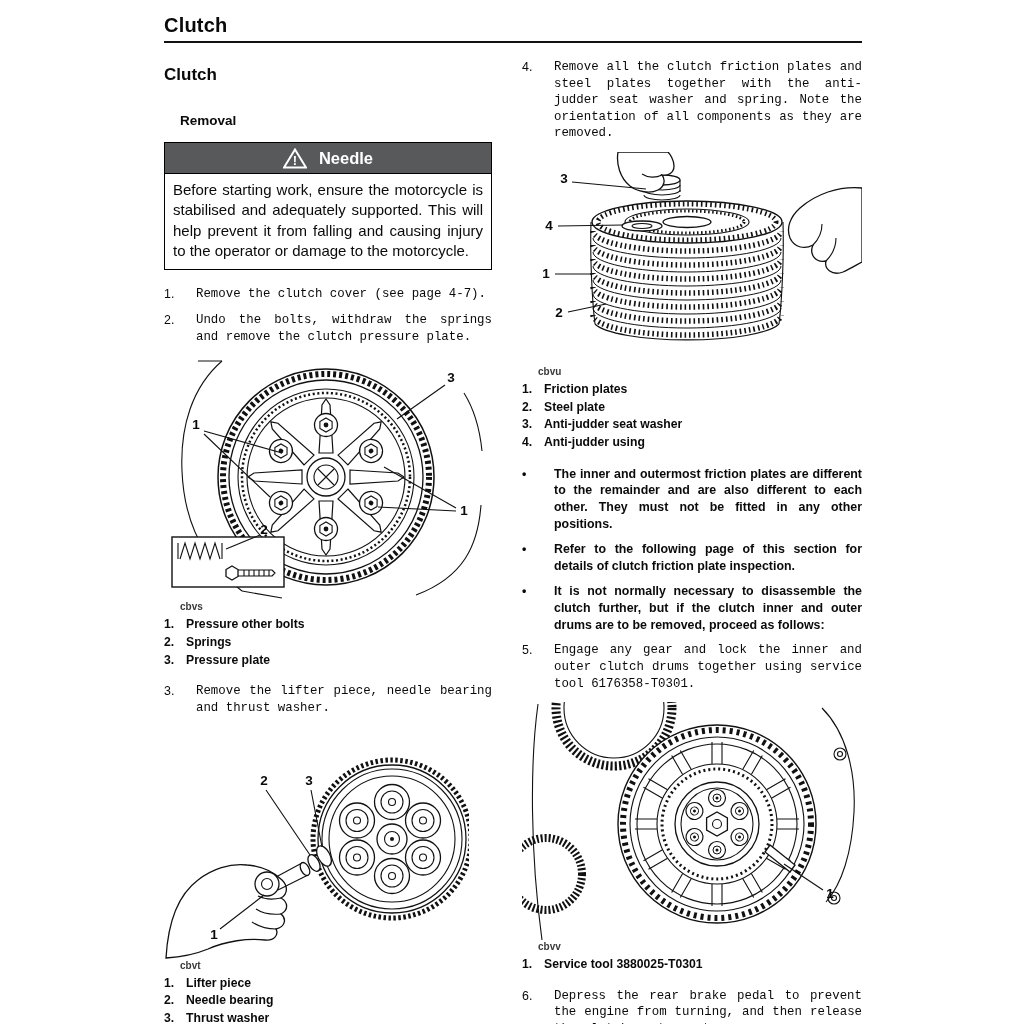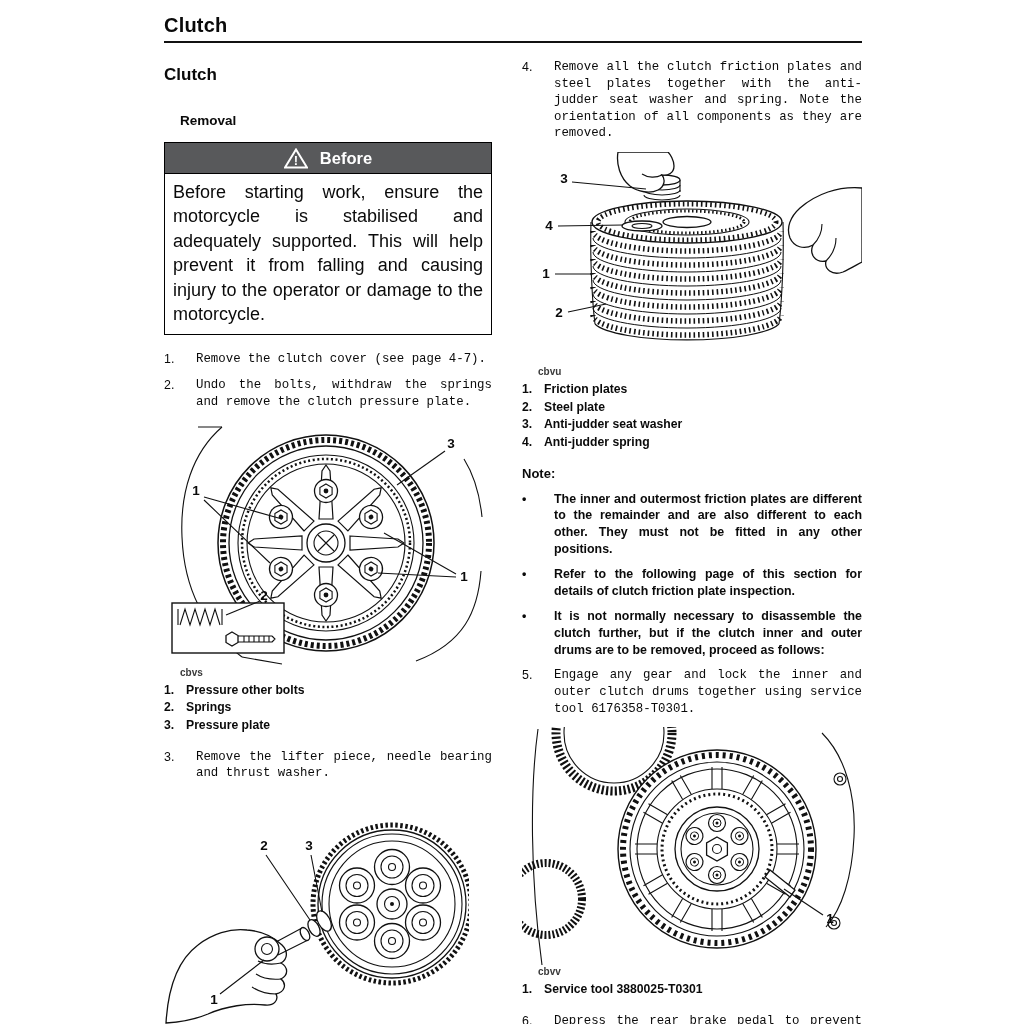--- a/index.html
+++ b/index.html
@@ -18,21 +18,21 @@
 
   .section-title { font-size: 17px; font-weight: bold; margin: 6px 0 0 0; }
   .subsection-title { font-size: 13.5px; font-weight: bold; margin: 28px 0 14px 16px; }
 
   .warning-box { border: 1.6px solid #000; margin: 6px 0 16px 0; }
   .warning-head {
     background: #58595b; color: #fff; height: 31px;
     display: flex; align-items: center; justify-content: center; gap: 12px;
     font-size: 16.5px; font-weight: bold; border-bottom: 1.6px solid #000;
   }
-  .warning-body { padding: 6px 8px 7px 8px; font-size: 18px; line-height: 1.36; text-align: justify; }
+  .warning-body { padding: 6px 8px 7px 8px; font-size: 15px; line-height: 1.36; text-align: justify; }
 
   .step { display: flex; margin-bottom: 10px; font-size: 12.4px; line-height: 1.34; }
   .step-num { width: 32px; flex: none; }
   .step-text { flex: 1; text-align: justify; font-family: Liberation Mono, monospace; }
 
   .bullet { display: flex; margin-bottom: 9px; font-size: 12.4px; line-height: 1.34; }
   .bullet-dot { width: 32px; flex: none; font-weight: bold; }
   .bullet-text { flex: 1; font-weight: bold; text-align: justify; }
 
   figure { margin: 4px 0 0 0; }
@@ -63,21 +63,21 @@
 
       <h2 class="section-title">Clutch</h2>
       <h3 class="subsection-title">Removal</h3>
 
       <div class="warning-box">
         <div class="warning-head">
           <svg width="24" height="21" viewBox="0 0 24 21">
             <polygon points="12,1.5 23,19.5 1,19.5" fill="none" stroke="#fff" stroke-width="2"></polygon>
             <text x="12" y="17" text-anchor="middle" fill="#fff" font-size="13" font-weight="bold">!</text>
           </svg>
-          <span>Before</span>
+          <span>Needle</span>
         </div>
         <div class="warning-body">Before starting work, ensure the motorcycle is stabilised and adequately supported. This will help prevent it from falling and causing injury to the operator or damage to the motorcycle.</div>
       </div>
 
       <div class="step">
         <span class="step-num">1.</span>
         <span class="step-text">Remove the clutch cover (see page 4-7).</span>
       </div>
       <div class="step">
         <span class="step-num">2.</span>
@@ -302,25 +302,24 @@
         <div class="legend-row">
           <span class="legend-num">2.</span>
           <span>Steel plate</span>
         </div>
         <div class="legend-row">
           <span class="legend-num">3.</span>
           <span>Anti-judder seat washer</span>
         </div>
         <div class="legend-row">
           <span class="legend-num">4.</span>
-          <span>Anti-judder spring</span>
-        </div>
-      </div>
-
-      <div class="note-title">Note:</div>
+          <span>Anti-judder using</span>
+        </div>
+      </div>
+
 
       <div class="bullet">
         <span class="bullet-dot">•</span>
         <span class="bullet-text">The inner and outermost friction plates are different to the remainder and are also different to each other. They must not be fitted in any other positions.</span>
       </div>
       <div class="bullet">
         <span class="bullet-dot">•</span>
         <span class="bullet-text">Refer to the following page of this section for details of clutch friction plate inspection.</span>
       </div>
       <div class="bullet">

